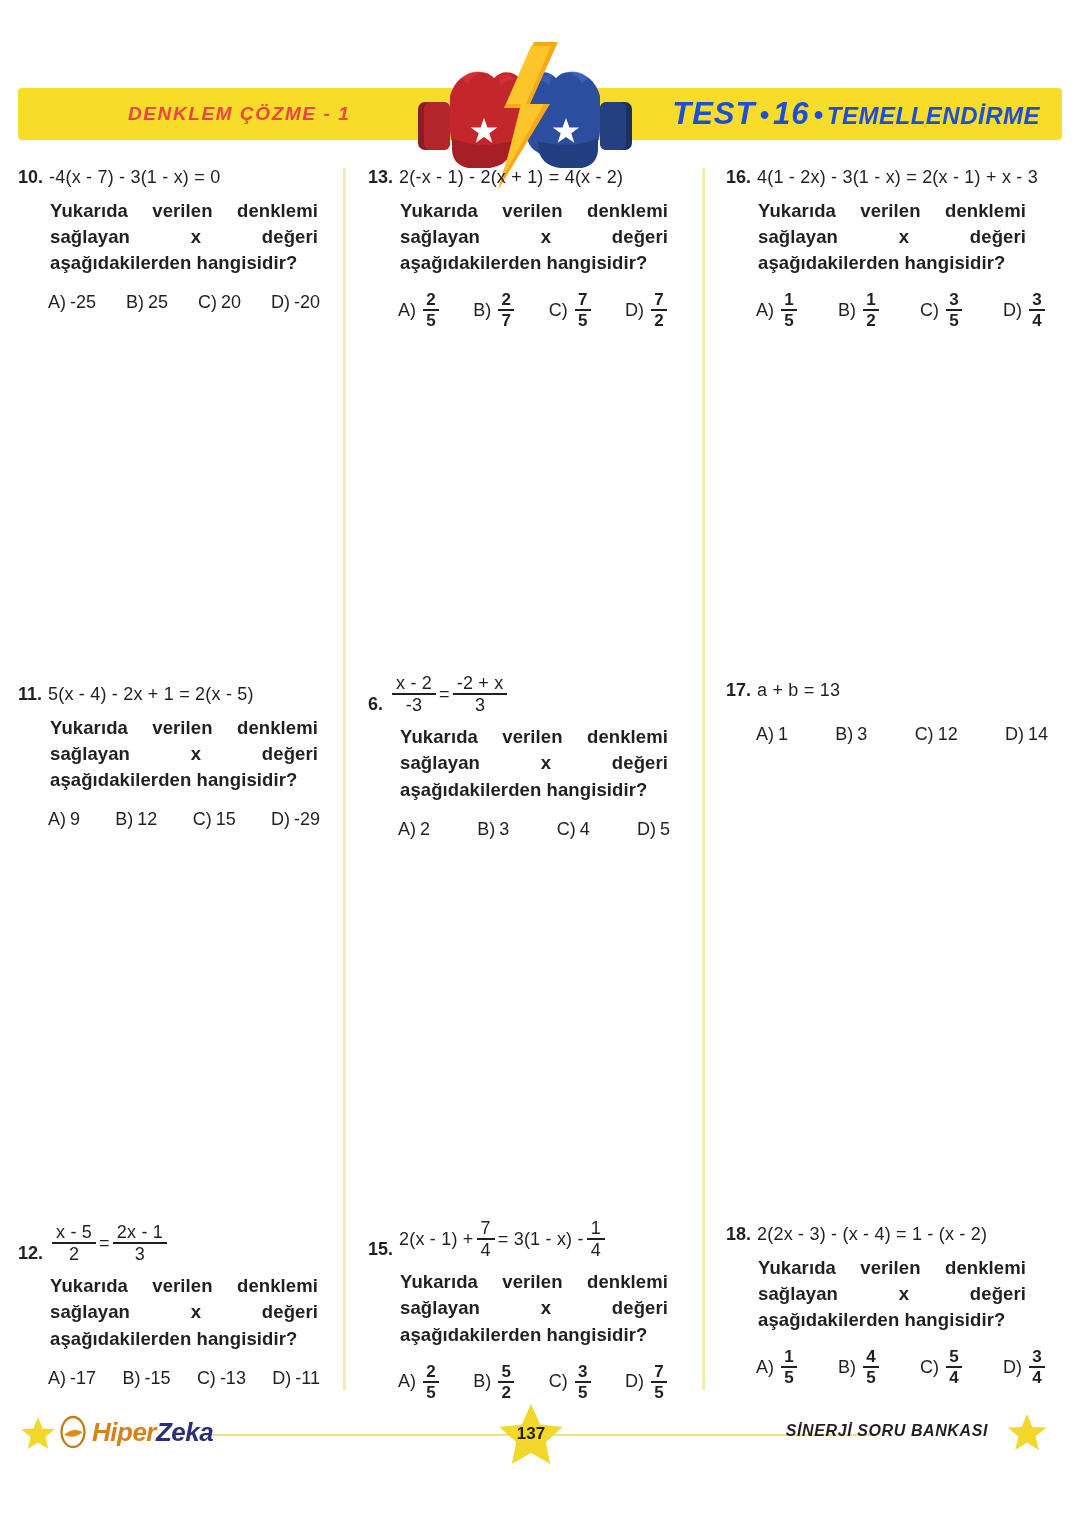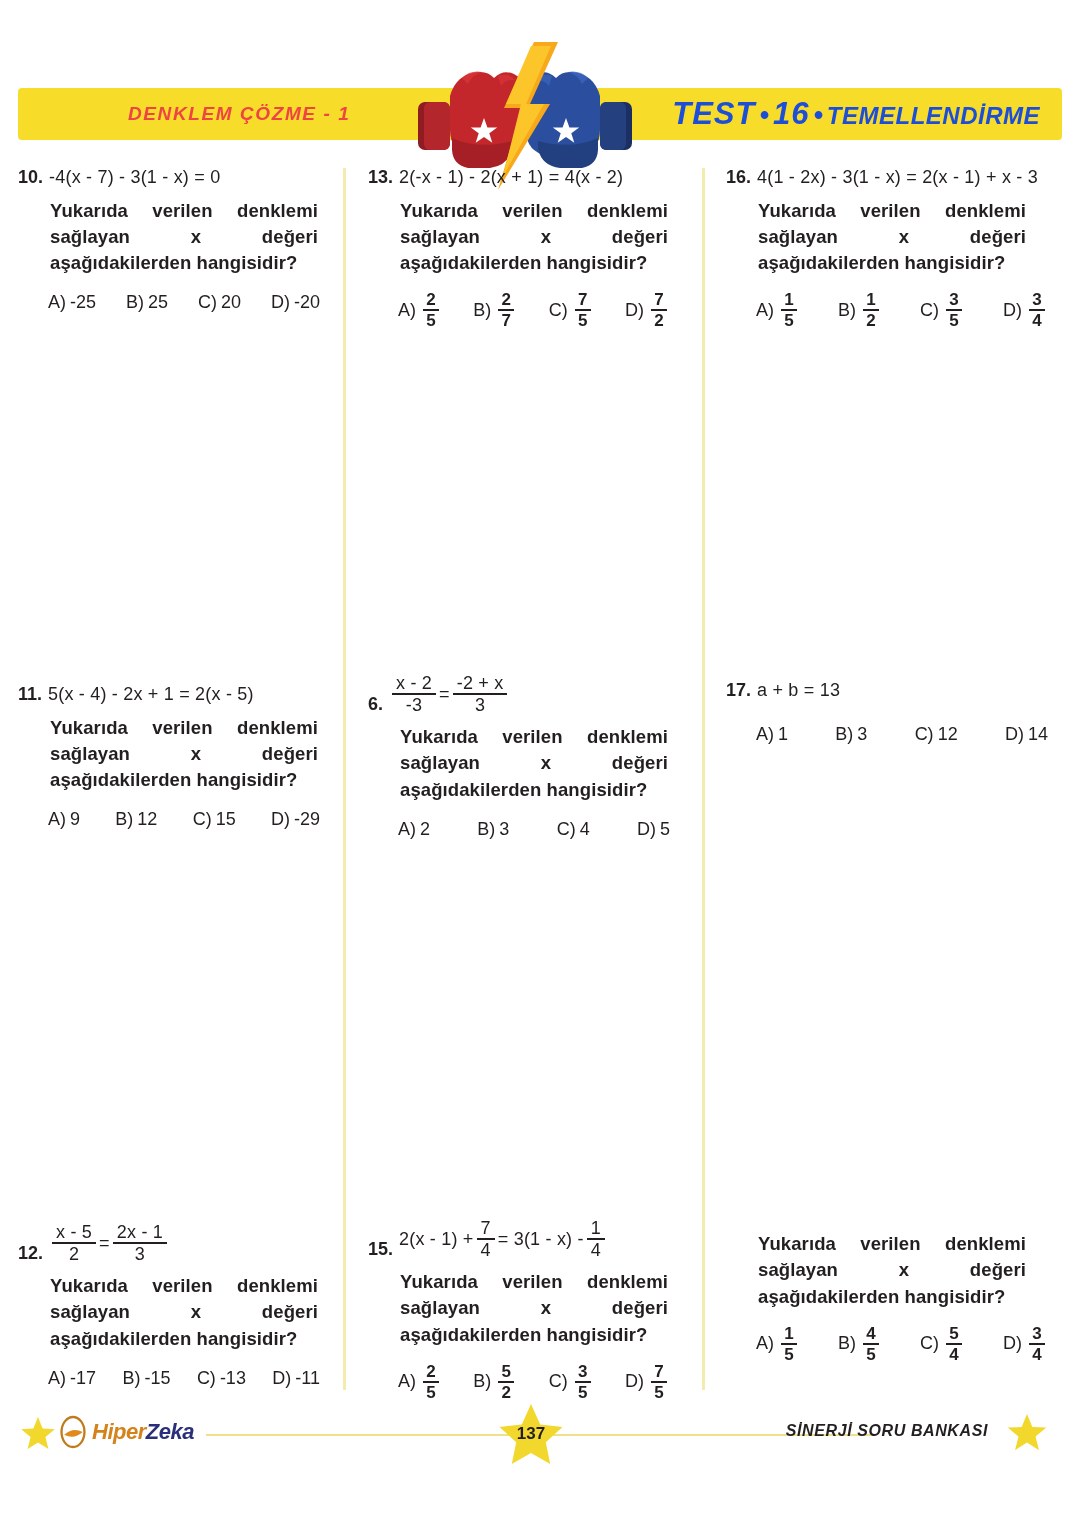--- a/index.html
+++ b/index.html
@@ -224,21 +224,21 @@
   }
   .logo {
     position: absolute;
     left: 58px;
     top: 14px;
     display: flex;
     align-items: center;
     gap: 4px;
   }
   .logo-text {
-    font-size: 22px;
+    font-size: 26px;
     font-weight: bold;
     font-style: italic;
     letter-spacing: -0.5px;
   }
   .logo-hiper { color: #d4821b; }
   .logo-zeka { color: #2b2f7a; }
   .page-badge {
     position: absolute;
     left: 496px;
     top: 2px;
@@ -619,20 +619,24 @@
         <span>12</span>
       </span>
       <span class="opt">
         <span class="opt-letter">D)</span>
         <span>14</span>
       </span>
     </div>
   </div>
 
   <div class="question col3 row3" style="width:318px;">
+    <div class="q-head">
+      <span class="q-num">18.</span>
+      <span class="q-expr">2(2x - 3) - (x - 4) = 1 - (x - 2)</span>
+    </div>
     <div class="q-body">Yukarıda verilen denklemi sağlayan x değeri aşağıdakilerden hangisidir?</div>
     <div class="options frac" style="width:292px;">
       <span class="opt">
         <span class="opt-letter">A)</span>
         <span class="frac-box">
           <span class="num">1</span>
           <span class="bar"></span>
           <span class="den">5</span>
         </span>
       </span>

